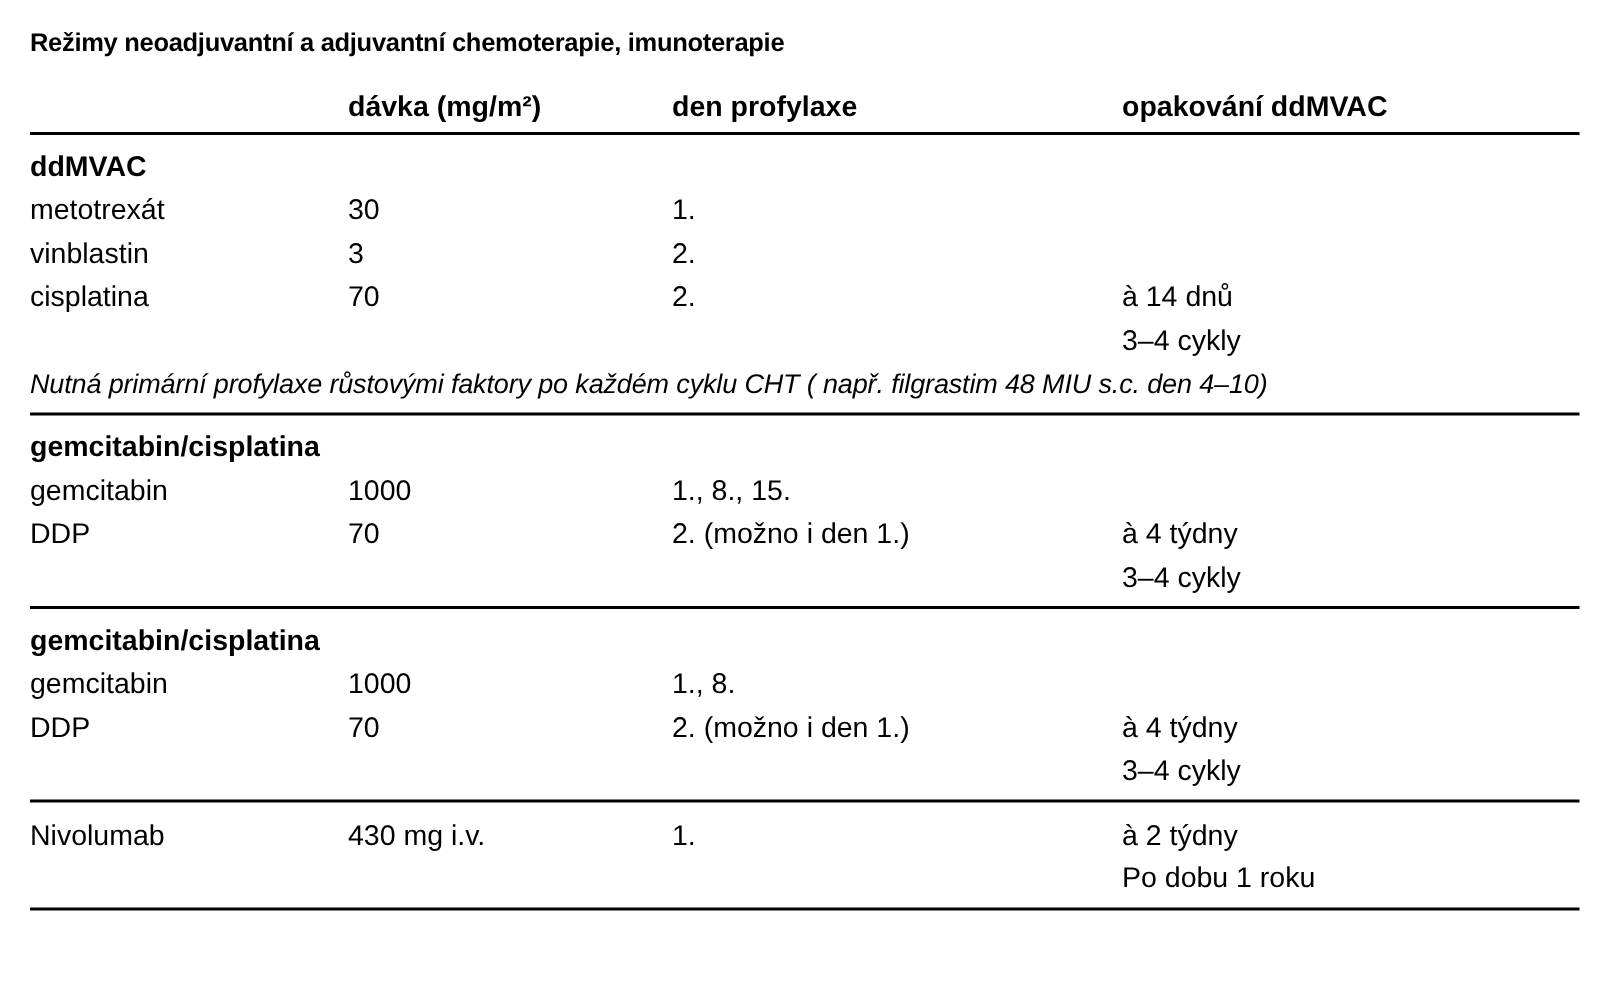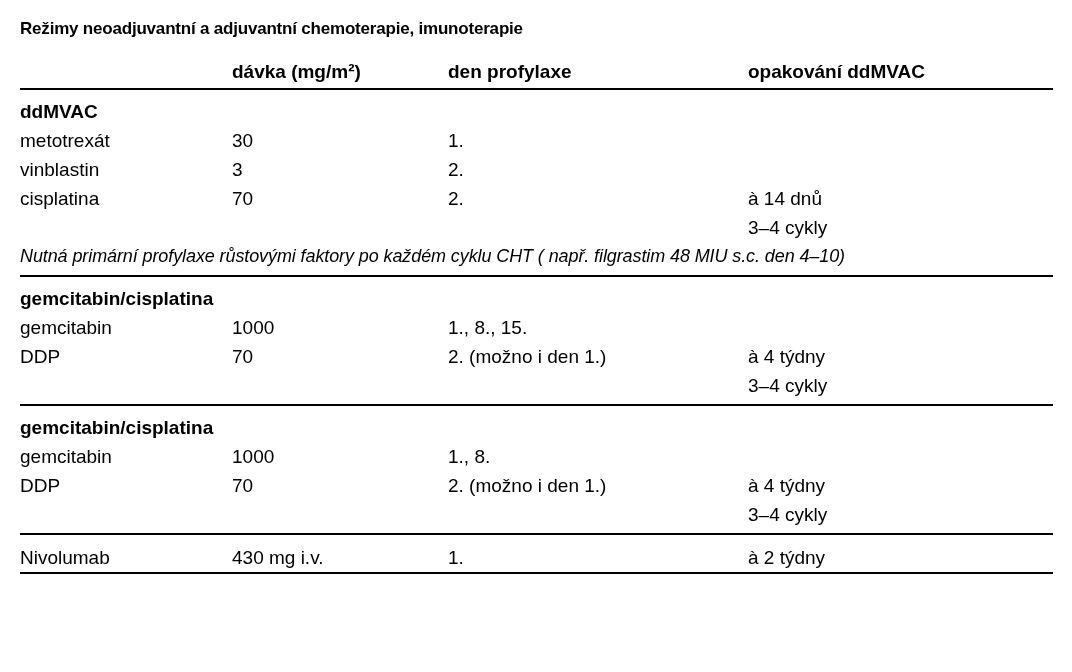--- a/index.html
+++ b/index.html
@@ -167,16 +167,22 @@
       </tr>
     </tbody>
 
     <tbody>
       <tr class="sec-first">
         <td>Nivolumab</td>
         <td>430 mg i.v.</td>
         <td>1.</td>
         <td>à 2 týdny</td>
       </tr>
+      <tr class="sec-last">
+        <td></td>
+        <td></td>
+        <td></td>
+        <td>Po dobu 1 roku</td>
+      </tr>
     </tbody>
   </table>
 
 </div>
 
 </body></html>

